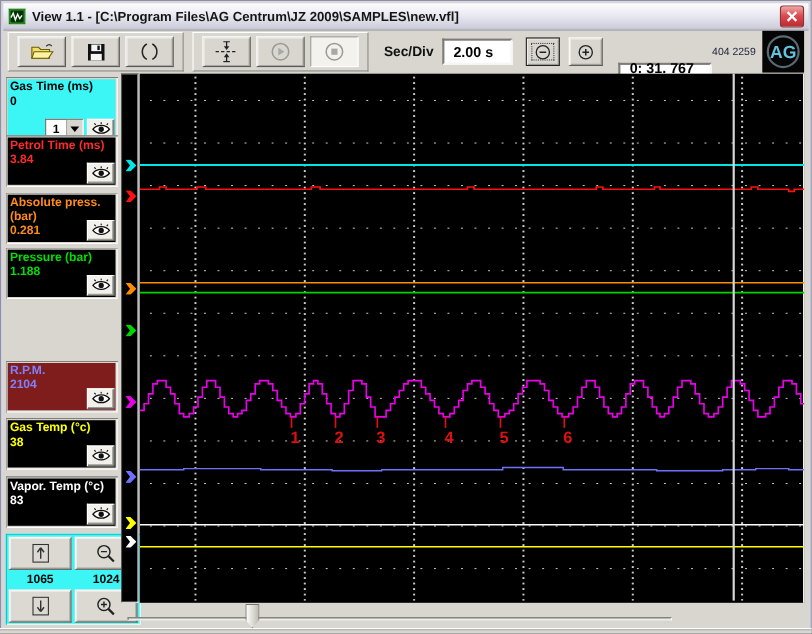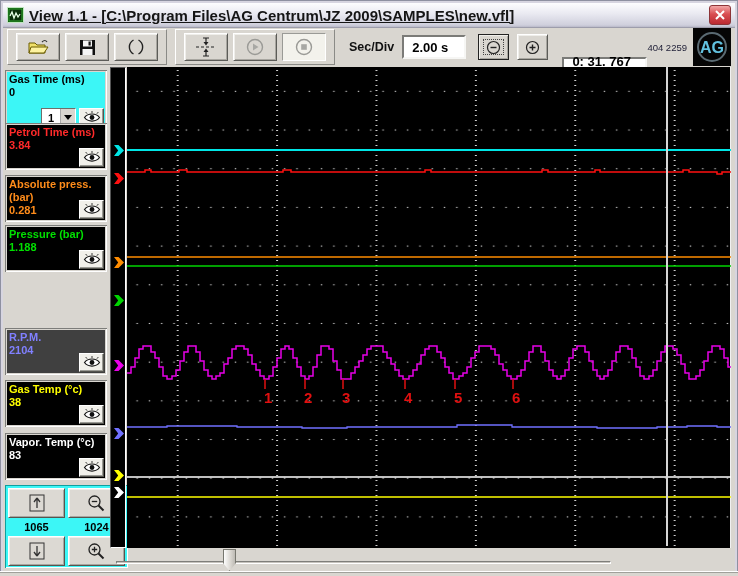--- a/index.html
+++ b/index.html
@@ -5,21 +5,21 @@
   html,body{margin:0;padding:0;background:#9aa0a8;}
   *{box-sizing:border-box;font-family:"Liberation Sans",sans-serif;}
   .win{position:relative;width:738px;height:576px;background:#d9d6d0;
        box-shadow:inset 0 0 0 1px #8e90a0, inset 0 0 0 3px #d7d5e0;overflow:hidden;}
 
   
   .titlebar{position:absolute;left:3px;top:3px;width:732px;height:25px;
     background:linear-gradient(to bottom,#fdfdfe 0%,#e9e9f1 45%,#cfcfdc 92%,#b9b9c8 100%);
     border-bottom:1px solid #9d9dab;display:flex;align-items:center;padding:0 4px;}
   .appicon{width:17px;height:16px;margin-right:5px;flex:0 0 auto;}
-  .title{font-size:15px;font-weight:bold;color:#151515;white-space:nowrap;overflow:hidden;flex:1;text-decoration:underline;}
+  .title{font-size:12px;font-weight:bold;color:#151515;white-space:nowrap;overflow:hidden;flex:1;}
   .closebtn{width:22px;height:20px;border-radius:3px;flex:0 0 auto;
     background:linear-gradient(to bottom,#f1a7a7 0%,#d94e52 45%,#bc2a31 100%);
     border:1px solid #8c3438;display:flex;align-items:center;justify-content:center;}
 
   
   .toolbar{position:absolute;left:3px;top:28px;width:732px;height:38px;
     background:#d9d6d0;display:flex;align-items:center;padding:0 4px;}
   .tbgroup{display:flex;gap:5px;padding:3px 8px;height:36px;align-items:center;
     border:1px solid;border-color:#ffffff #8a8a86 #8a8a86 #ffffff;background:#d9d6d0;margin-right:8px;}
   .tbbtn{width:44px;height:28px;background:#d9d6d0;border:1px solid;
@@ -260,21 +260,21 @@
           <div class="chan-name">Pressure (bar)</div>
           <div class="chan-value">1.188</div>
           <button class="eyebtn">
             <svg width="18" height="13" viewBox="0 0 18 13">
               <use href="#eyeshape"></use>
             </svg>
           </button>
         </div>
       </div>
       <div class="chan" style="top: 263px; height: 47px;">
-        <div class="chan-inner" style="background: #404040; color: rgb(128, 128, 255);">
+        <div class="chan-inner" style="background: #7f1d1d; color: rgb(128, 128, 255);">
           <div class="chan-name">R.P.M.</div>
           <div class="chan-value">2104</div>
           <button class="eyebtn">
             <svg width="18" height="13" viewBox="0 0 18 13">
               <use href="#eyeshape"></use>
             </svg>
           </button>
         </div>
       </div>
       <div class="chan" style="top: 315px; height: 47px;">

